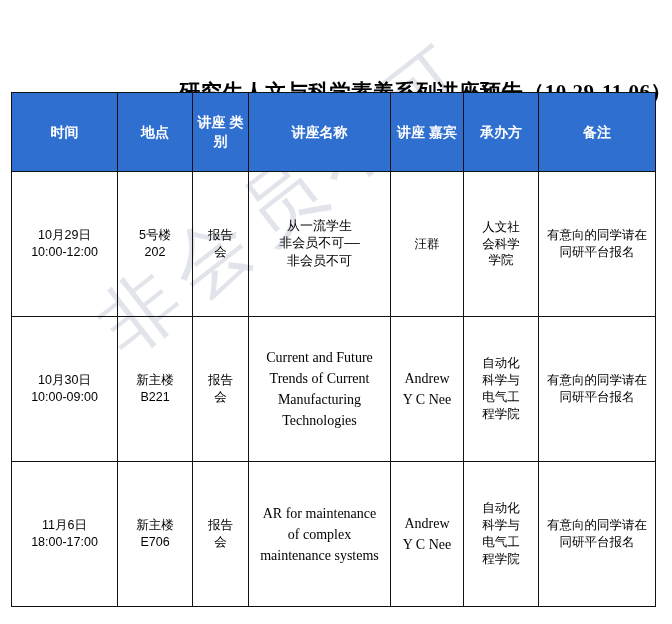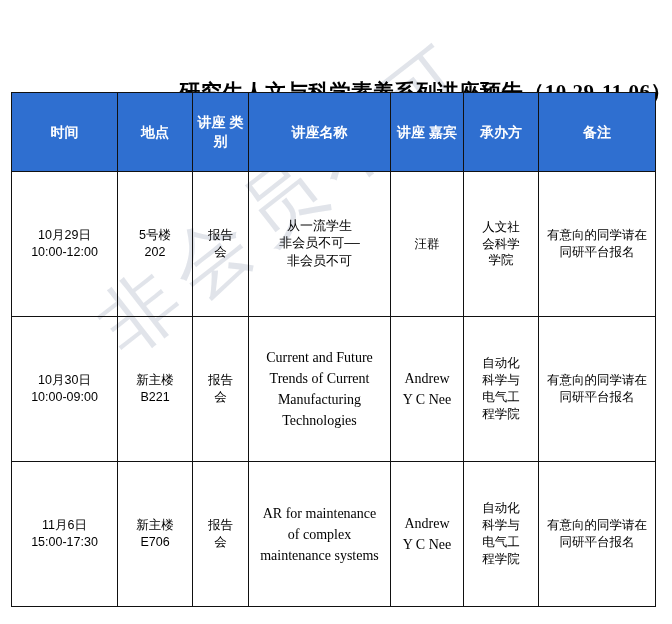--- a/index.html
+++ b/index.html
@@ -210,21 +210,21 @@
           </td>
           <td>
             <span class="l">有意向的同学请在</span>
             <span class="l">同研平台报名</span>
           </td>
         </tr>
 
         <tr>
           <td class="time">
             <span class="d">11月6日</span>
-            <span class="t">15:00-17:30</span>
+            <span class="t">18:00-17:00</span>
           </td>
           <td>
             <span class="l">新主楼</span>
             <span class="l">E706</span>
           </td>
           <td>
             <span class="l">报告</span>
             <span class="l">会</span>
           </td>
           <td class="en">

